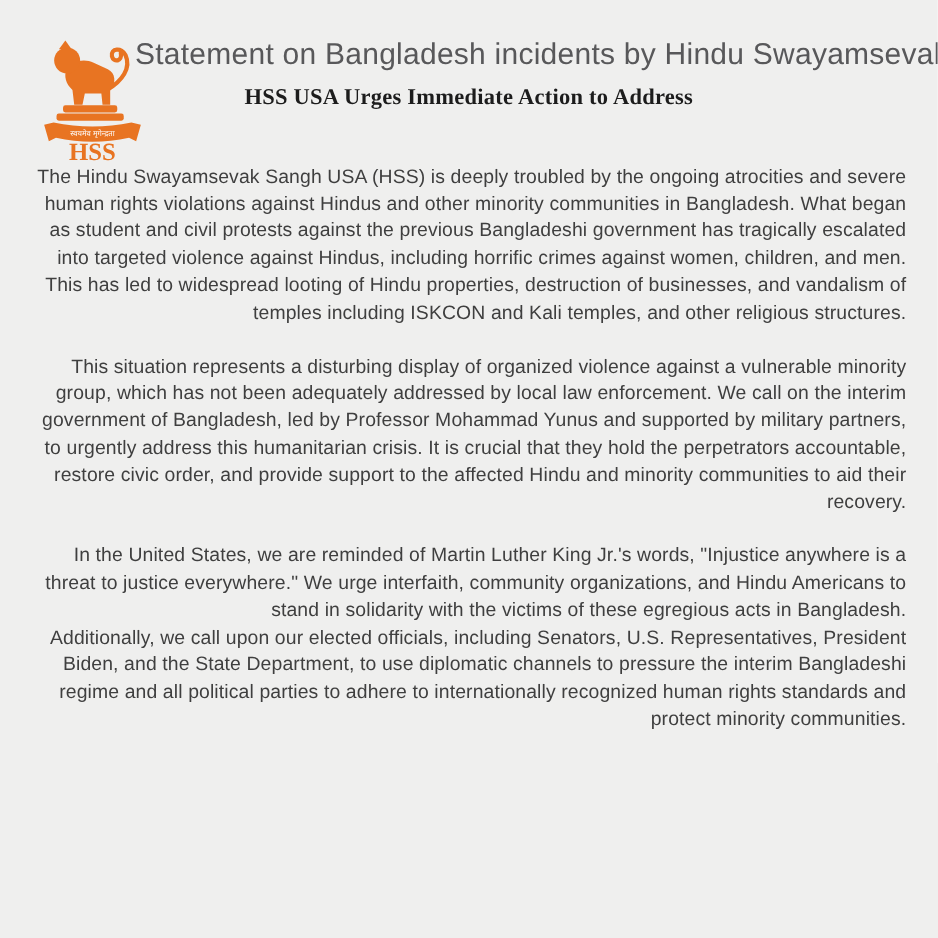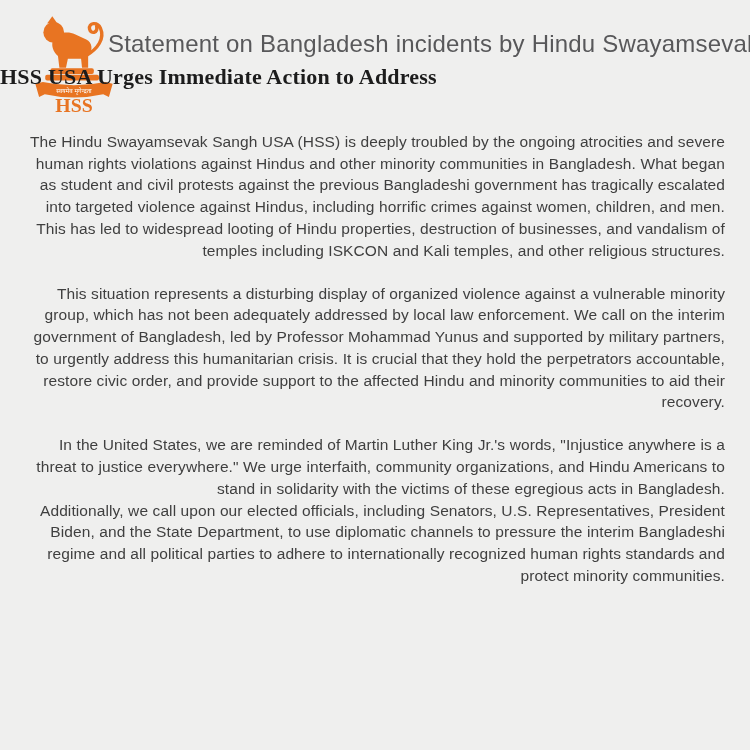--- a/index.html
+++ b/index.html
@@ -11,45 +11,45 @@
     width: 750px;
     height: 750px;
     background: #efefee;
     overflow: hidden;
   }
 
   
   .logo {
     position: absolute;
     left: 30px;
-    top: 14px;
+    top: 30px;
     width: 88px;
     height: 100px;
   }
   .logo svg { display: block; width: 88px; height: 100px; }
 
   .statement-label {
     position: absolute;
     left: 108px;
     top: 30px;
     font-size: 24px;
     letter-spacing: 0.2px;
     color: #58585a;
     white-space: nowrap;
   }
 
   .title {
     position: absolute;
     top: 64px;
     left: 0;
     right: 0;
-    text-align: left;
+    text-align: center;
     font-family: "Liberation Serif", serif;
     font-weight: 700;
-    font-size: 22px;
+    font-size: 18px;
     line-height: 26px;
     color: #1c1c1c;
     letter-spacing: 0.2px;
   }
   .title .title-line { display: block; }
 
   
   .body-text {
     position: absolute;
     top: 131px;

